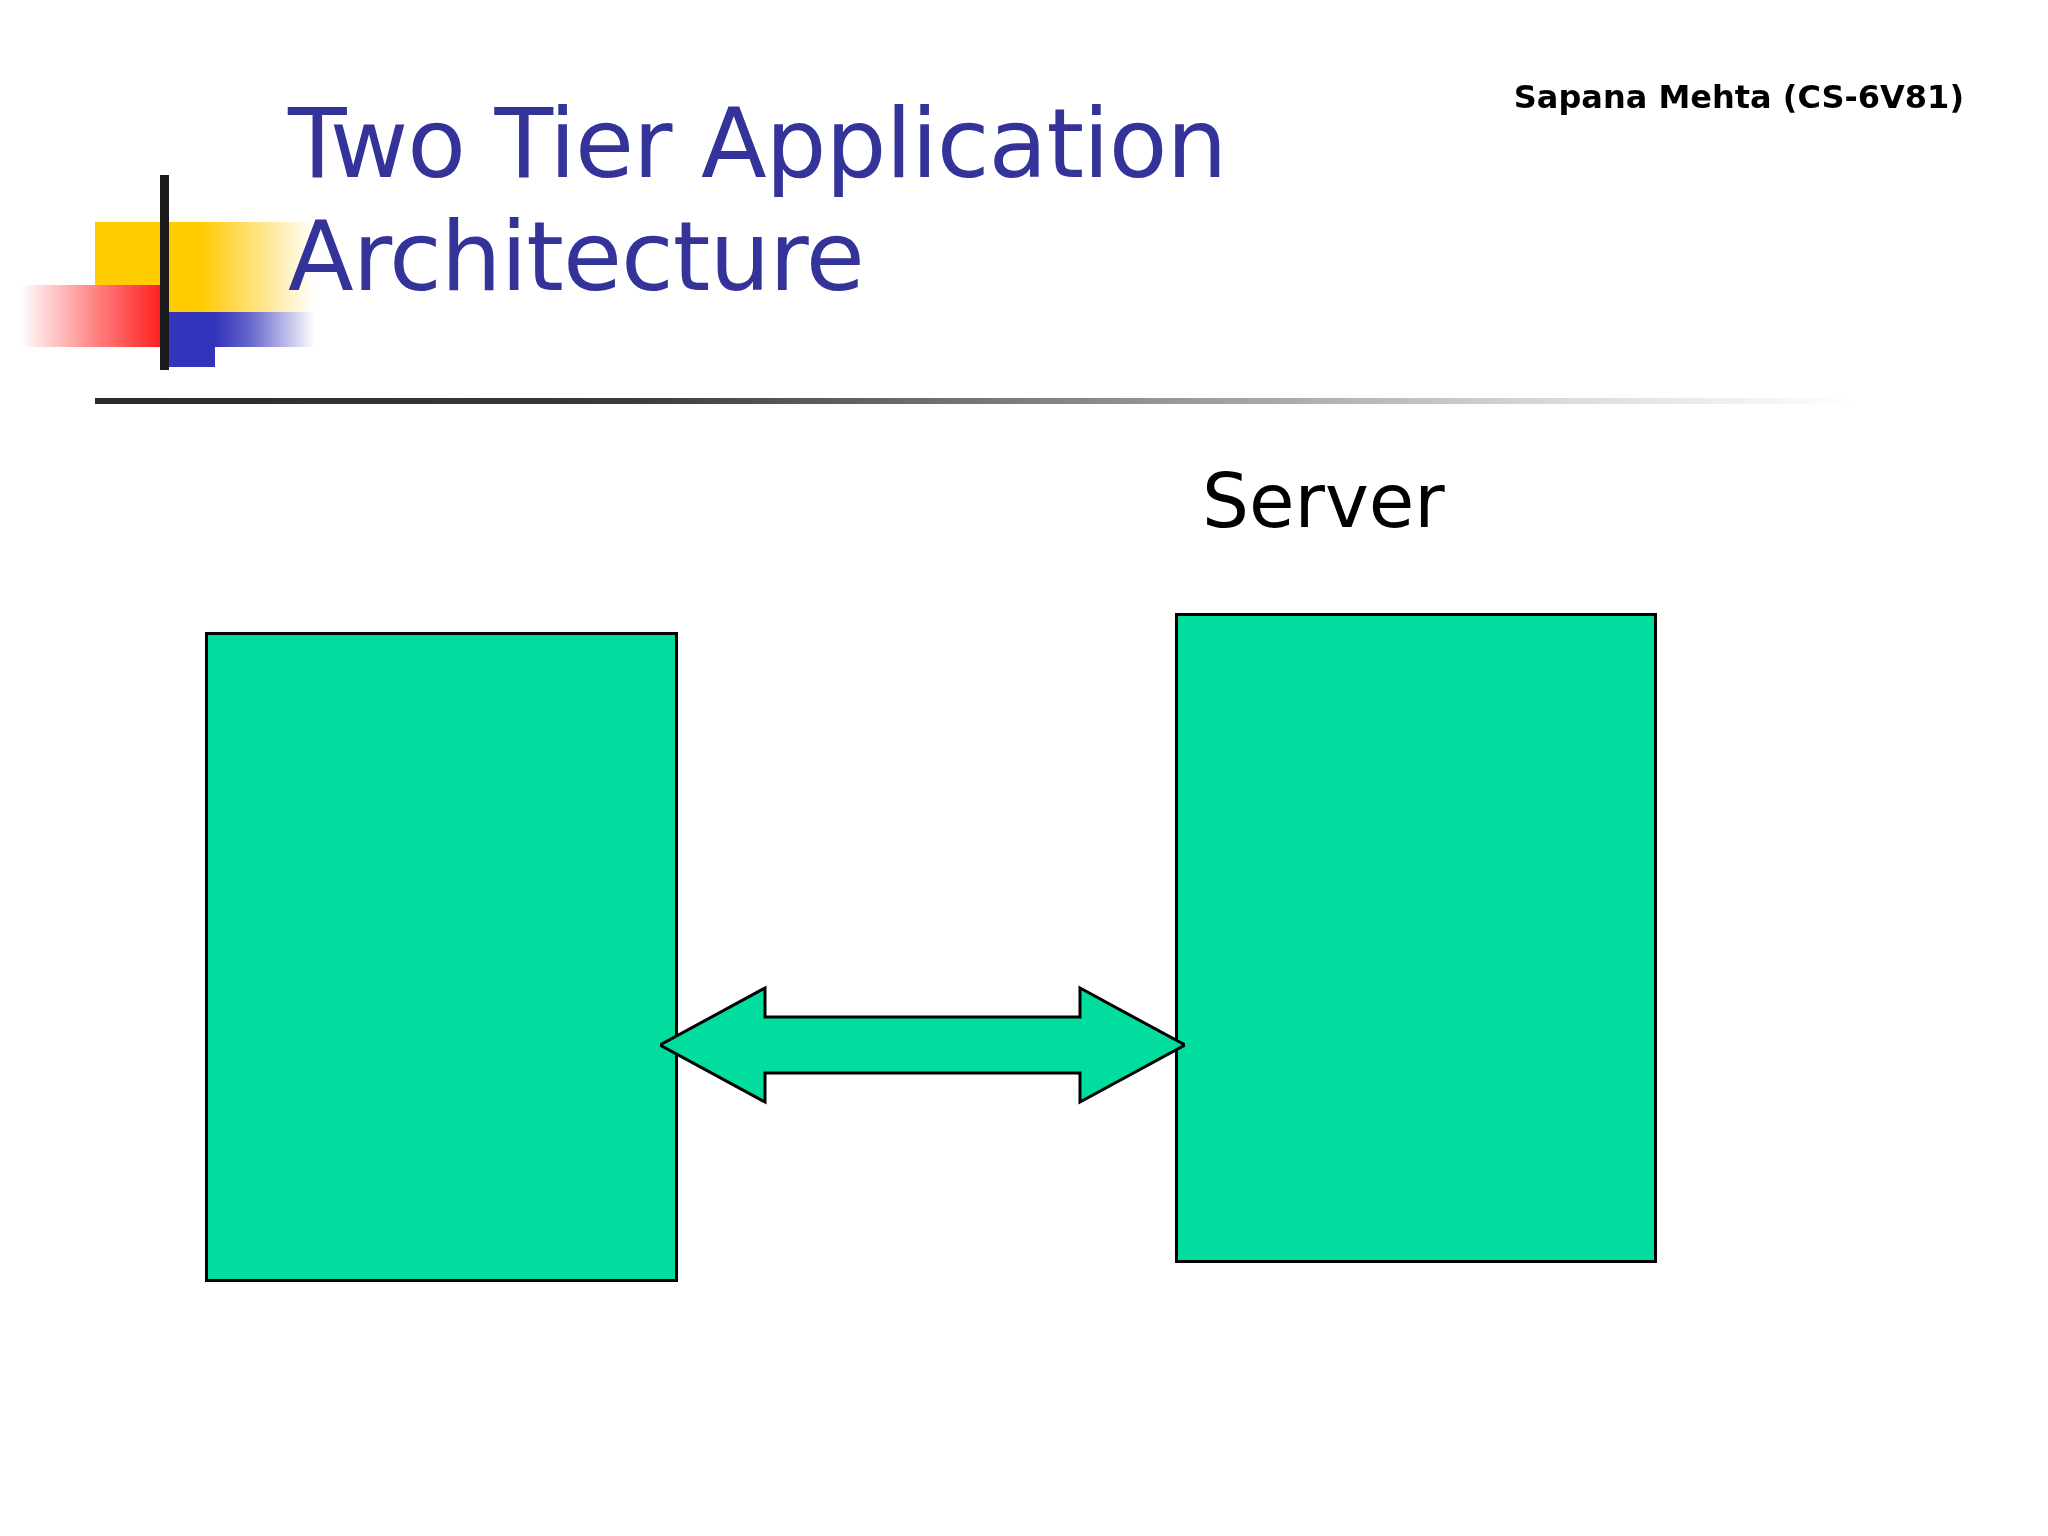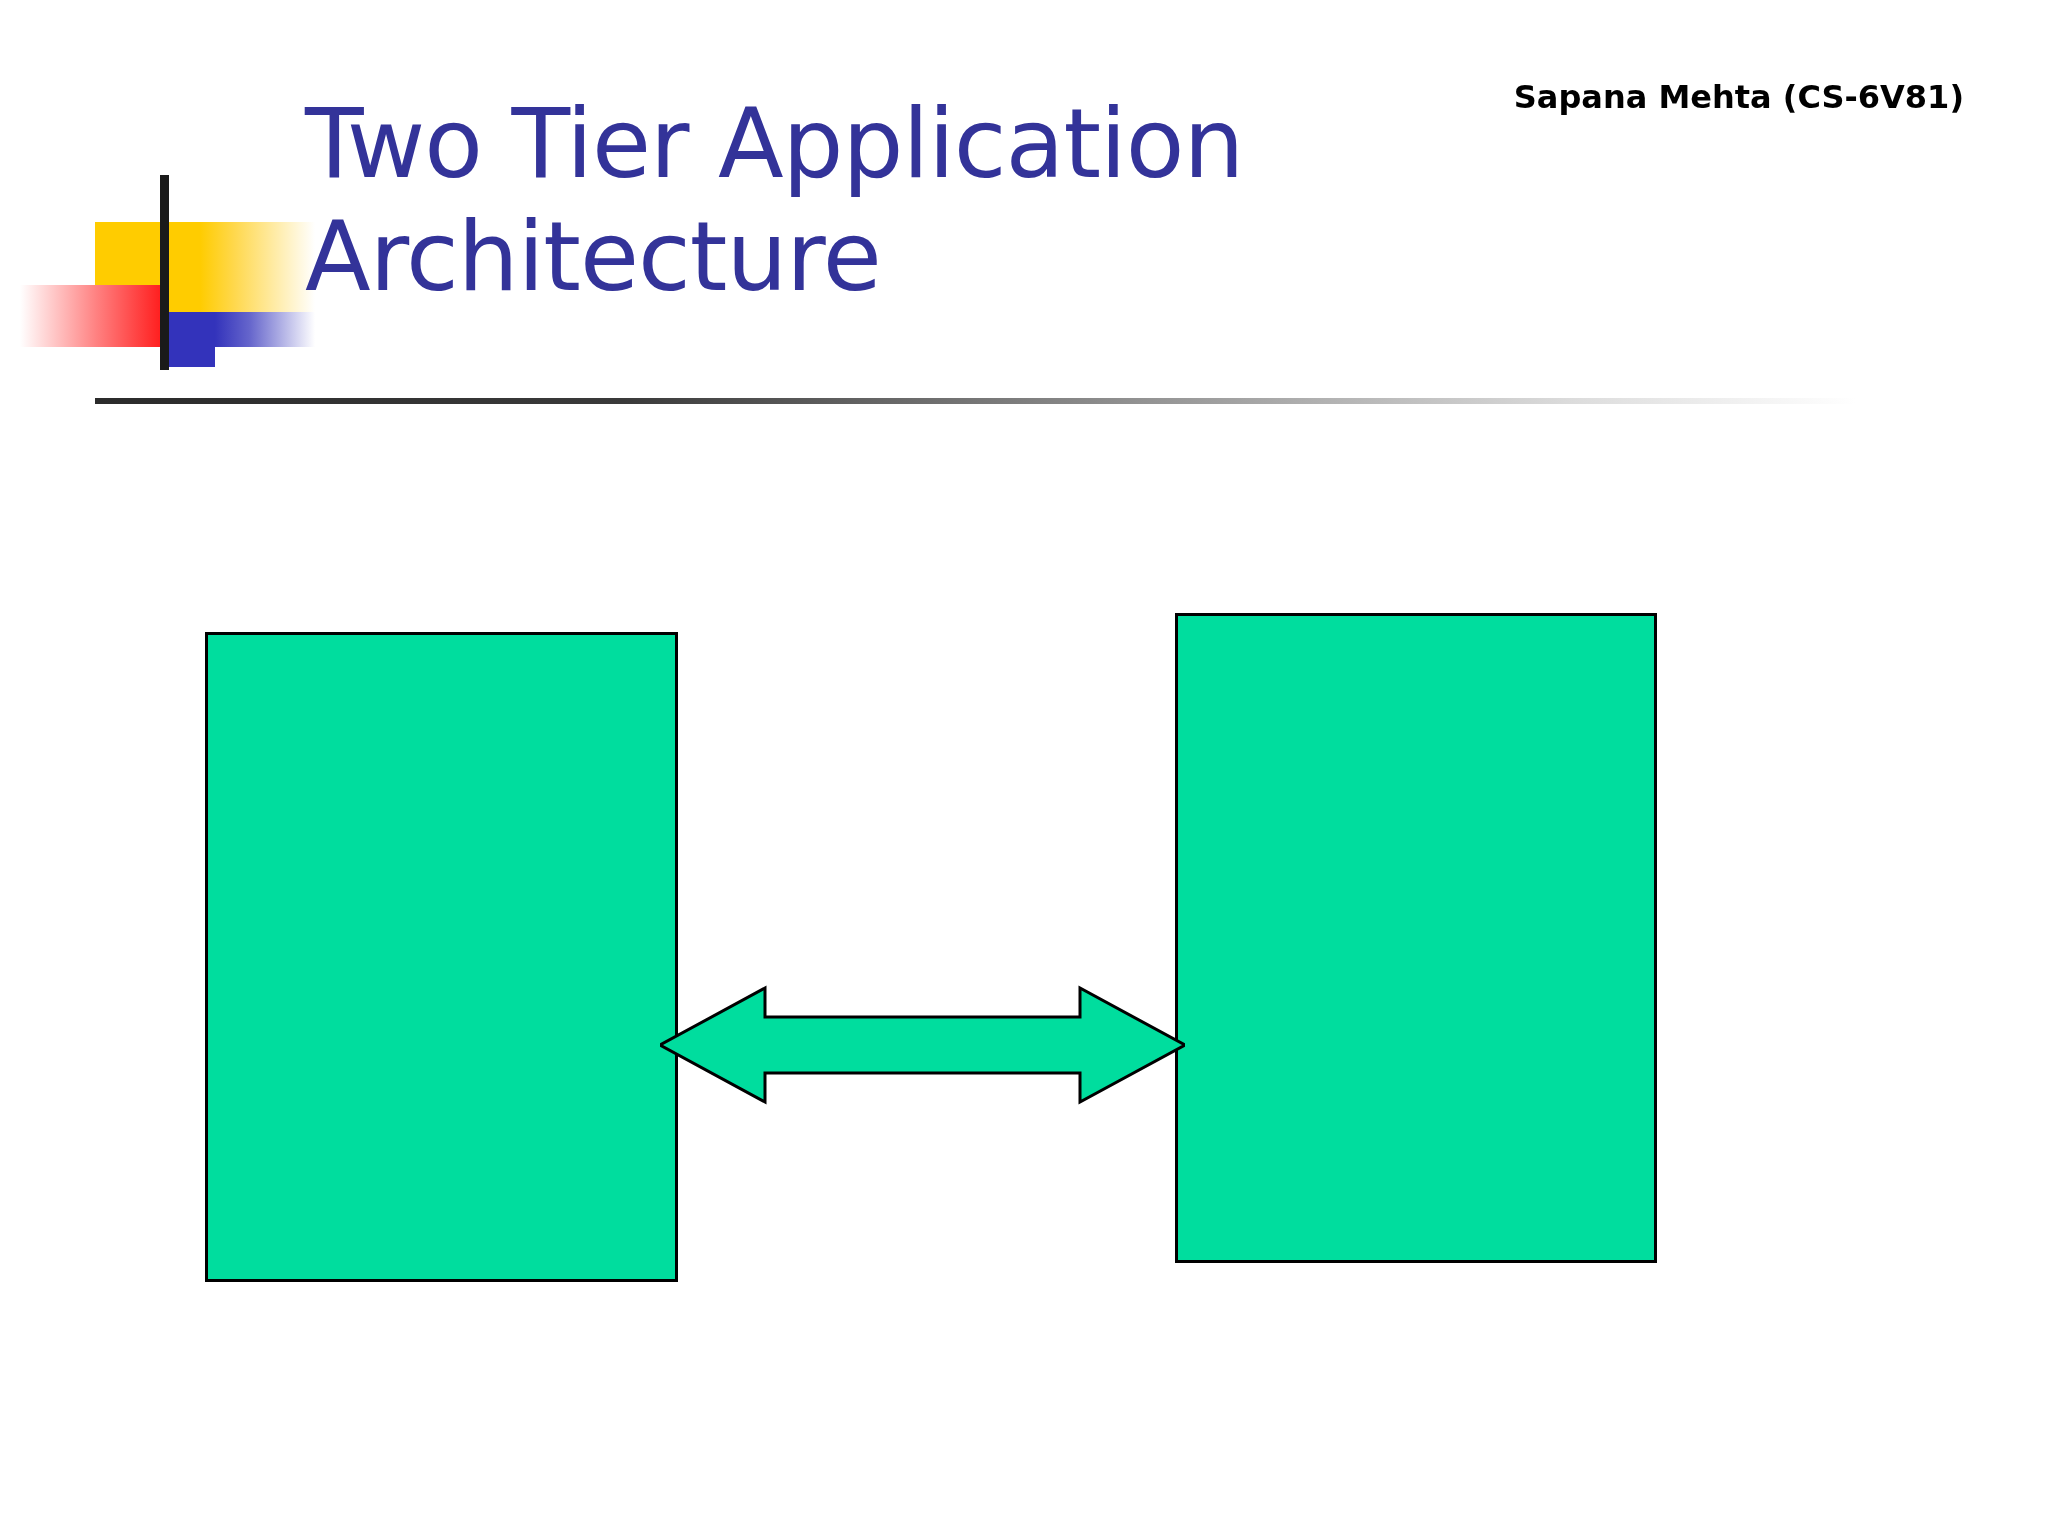--- a/index.html
+++ b/index.html
@@ -27,21 +27,20 @@
     left: 288px;
     top: 88px;
     width: 1180px;
     color: #333399;
     font-family: "DejaVu Sans", sans-serif;
     font-size: 96px;
     font-weight: 400;
     line-height: 1.18;
     letter-spacing: -1px;
     white-space: pre-line;
-    margin-left: 17px;
   }
 
   #byline {
     position: absolute;
     right: 84px;
     top: 78px;
     color: #000000;
     font-family: "DejaVu Sans", sans-serif;
     font-size: 32px;
     font-weight: 700;
@@ -174,20 +173,21 @@
 
   <div id="slide-title">Two Tier Application
 Architecture</div>
 
   <div id="byline">Sapana Mehta (CS-6V81)</div>
 
   <div id="title-divider"></div>
 
   <div class="tier-box" id="box-client"></div>
 
+  <div class="node-label" id="label-server">Server</div>
   <div class="tier-box" id="box-server"></div>
 
   <div id="arrow-connector">
     <svg viewBox="0 0 525 130" preserveAspectRatio="none">
       <polygon points="0,65 105,8 105,37 420,37 420,8 525,65 420,122 420,93 105,93 105,122" fill="#00DD9E" stroke="#000000" stroke-width="3" stroke-linejoin="miter"></polygon>
     </svg>
   </div>
 
 </div>
 

